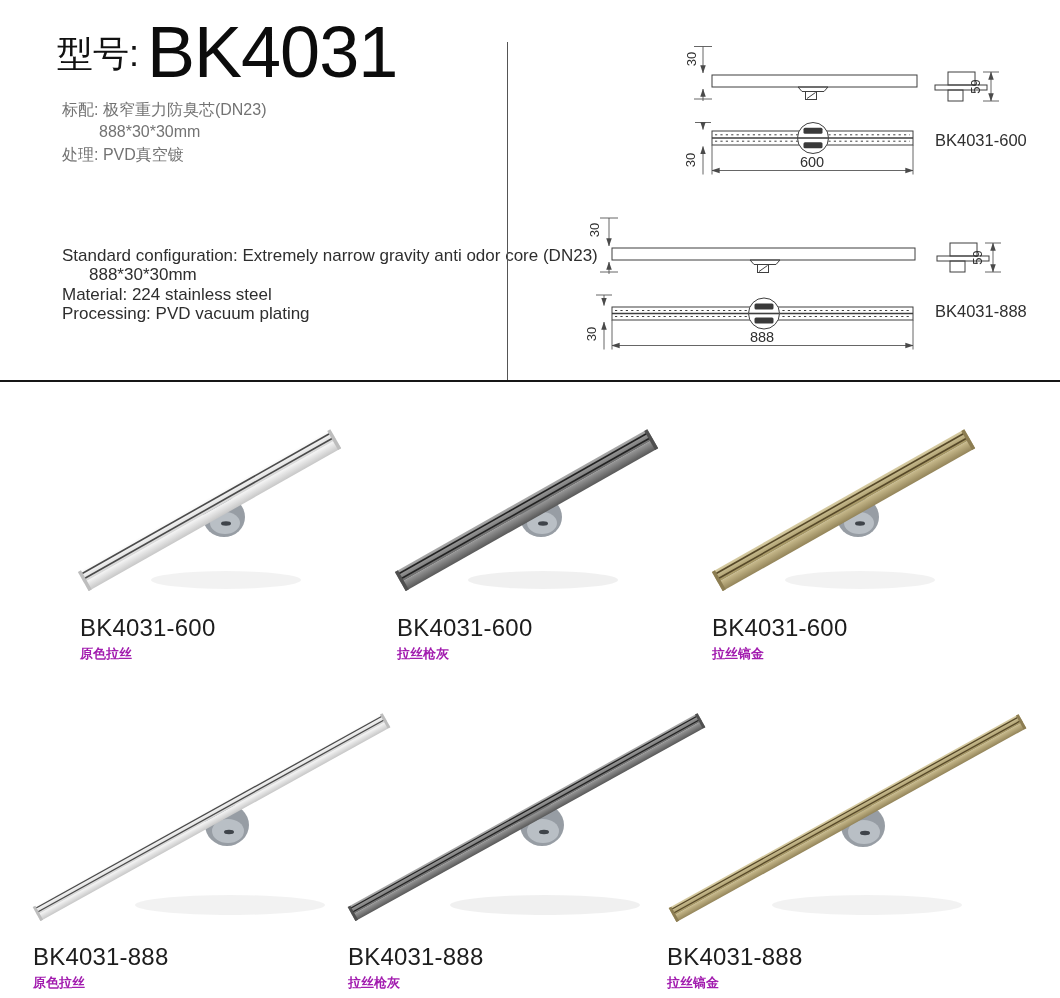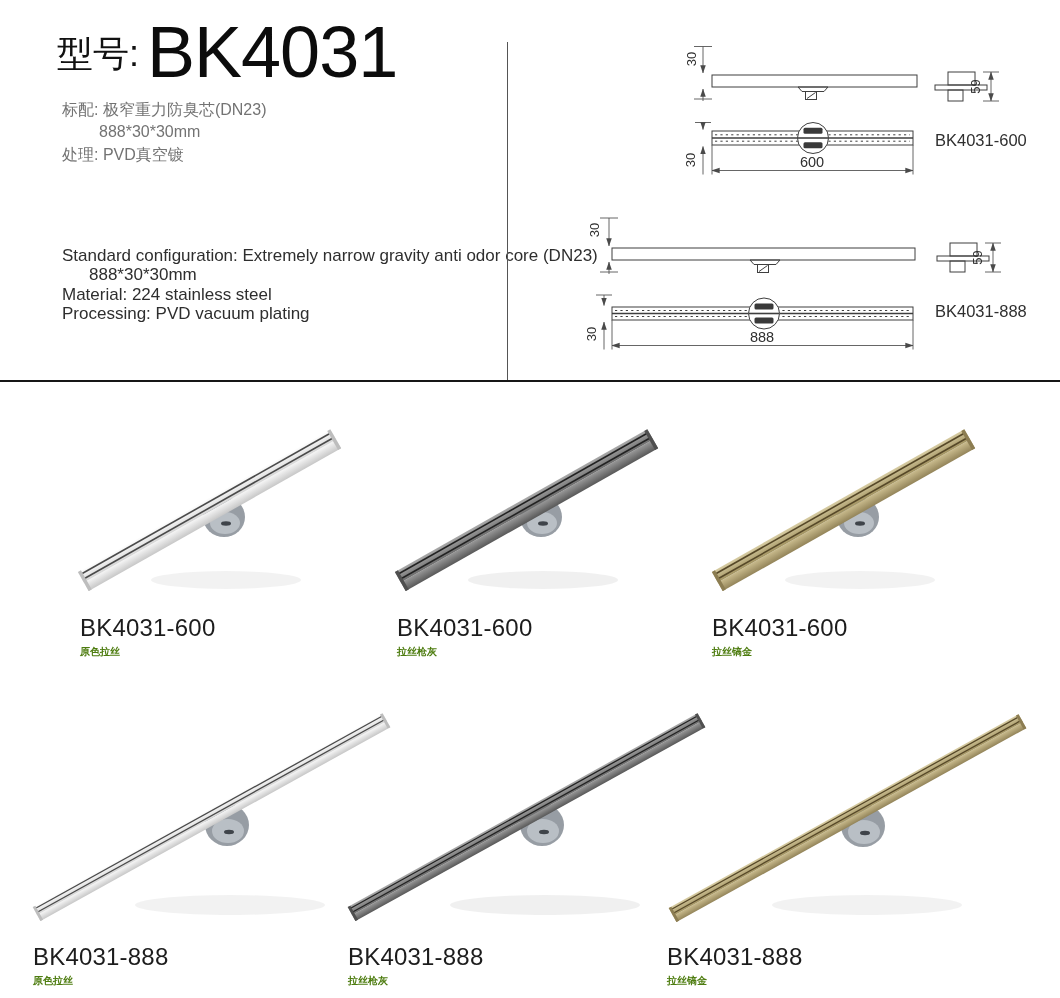--- a/index.html
+++ b/index.html
@@ -19,21 +19,21 @@
   .vline{position:absolute;left:507px;top:42px;width:1px;height:339px;background:#555;}
   .hline{position:absolute;left:0;top:380px;width:1060px;height:2px;background:#161616;}
 
   .drawings{position:absolute;left:540px;top:28px;}
   .drawings text{font-family:"Liberation Sans",sans-serif;fill:#2f2f2f;stroke:none;}
 
   
   .card{position:absolute;top:418px;width:320px;height:250px;}
   .card.r2{top:705px;width:400px;height:293px;}
   .p-model{position:absolute;left:32px;top:196px;font-size:24px;color:#1c1c1c;letter-spacing:0.2px;}
-  .p-finish{position:absolute;left:32px;top:227px;font-size:10px;font-weight:700;color:#4d7c0f;}
+  .p-finish{position:absolute;left:32px;top:227px;font-size:13px;font-weight:700;color:#a21caf;}
   .card.r2 .p-model{left:18px;top:238px;}
   .card.r2 .p-finish{left:18px;top:269px;}
 </style>
 </head>
 <body>
 
 <div class="page">
 
   <div class="title">
     <span class="model-label">型号:</span>

